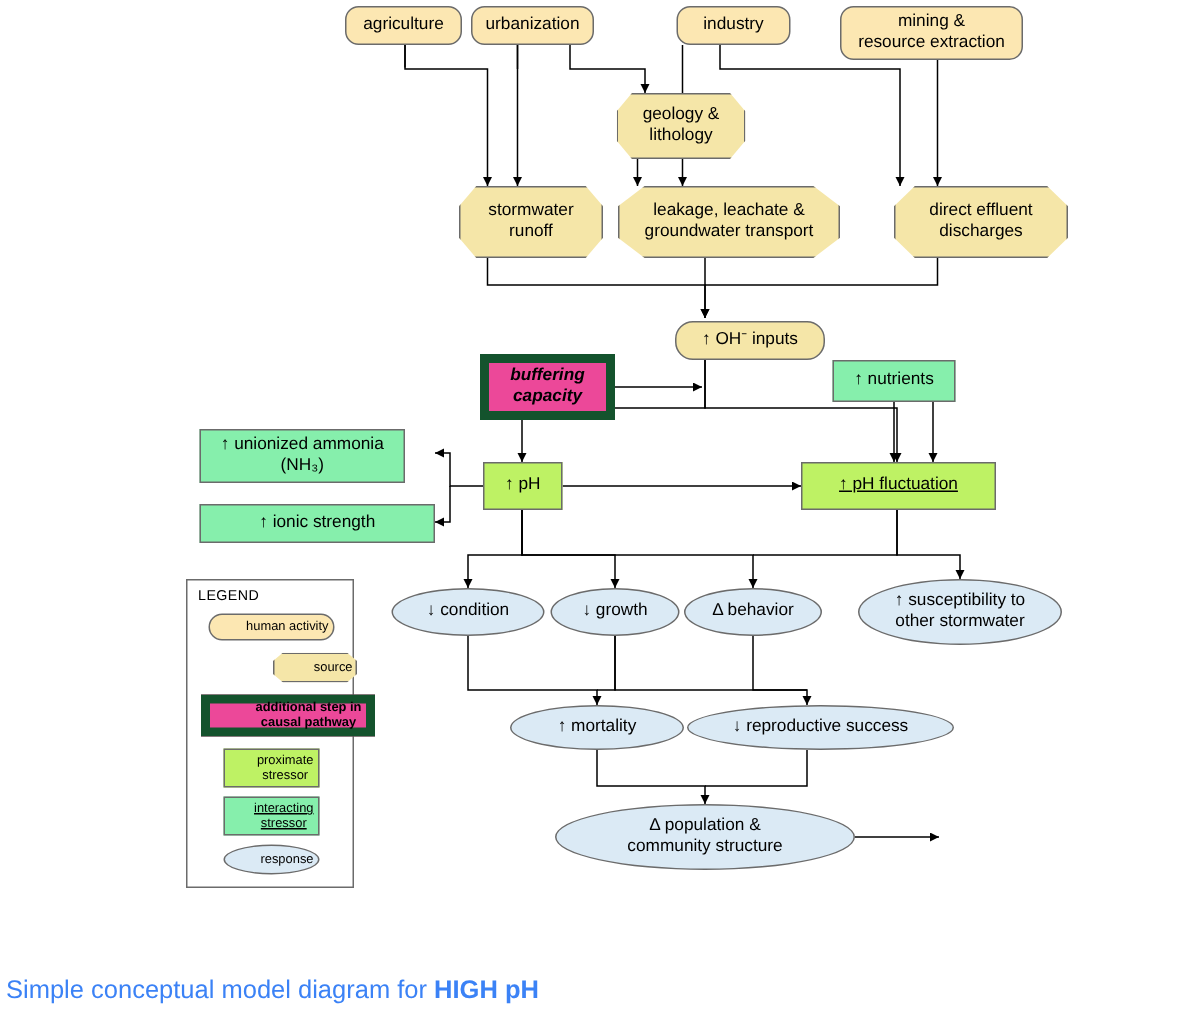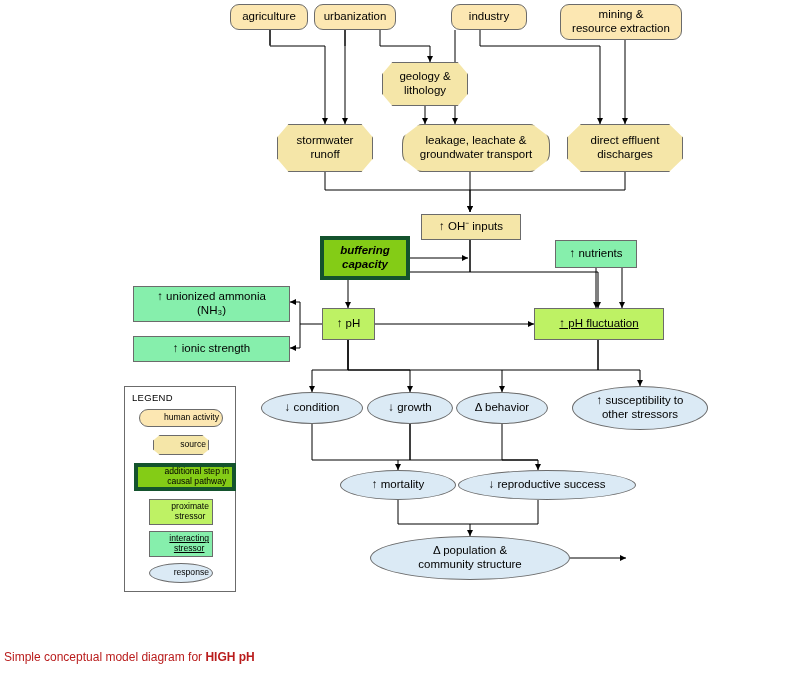--- a/index.html
+++ b/index.html
@@ -41,32 +41,33 @@
   .n-activity {
     background: #fce7b2;
     border: 1px solid #6b6b6b;
     border-radius: 9px;
   }
   
   .n-source {
     background: #f5e6a8;
     border: 1px solid #6b6b6b;
     border-radius: 10px;
+    margin-left: 29px;
   }
   .n-source.oct {
     border-radius: 0;
     clip-path: polygon(12% 0%, 88% 0%, 100% 28%, 100% 72%, 88% 100%, 12% 100%, 0% 72%, 0% 28%);
     border: none;
     background: #f5e6a8;
     box-shadow: 0 0 0 1px #6b6b6b inset;
   }
   
   .n-step {
-    background: #84cc16;
-    border: 4px solid #14532d;
+    background: #ec4899;
+    border: 6px solid #14532d;
     font-style: italic;
     font-weight: bold;
   }
   
   .n-proximate {
     background: #bef264;
     border: 1px solid #6b6b6b;
   }
   
   .n-interacting {
@@ -99,22 +100,22 @@
     display: flex;
     align-items: center;
     justify-content: flex-end;
     text-align: center;
     font-size: 8.6px;
     line-height: 1.15;
     padding: 1px 3px;
   }
   .caption {
     position: absolute;
-    font-size: 12px;
-    color: #b91c1c;
+    font-size: 17px;
+    color: #3b82f6;
   }
   .caption b { font-weight: bold; }
 </style>
 </head>
 <body>
 
 <div id="stage">
 
   <svg class="edges" viewBox="0 0 800 674">
     <defs>
@@ -198,43 +199,43 @@
 
   <div class="node n-source oct" style="left:382px; top:62px; width:86px; height:44px; white-space:pre-line;">
     <span>geology &amp;
 lithology</span>
   </div>
 
   <div class="node n-source oct" style="left:277px; top:124px; width:96px; height:48px; white-space:pre-line;">
     <span>stormwater
 runoff</span>
   </div>
-  <div class="node n-source oct" style="left:402px; top:124px; width:148px; height:48px; white-space:pre-line;border-radius:20px;">
+  <div class="node n-source oct" style="left:383px; top:124px; width:148px; height:48px; white-space:pre-line;">
     <span>leakage, leachate &amp;
 groundwater transport</span>
   </div>
   <div class="node n-source oct" style="left:567px; top:124px; width:116px; height:48px; white-space:pre-line;">
     <span>direct effluent
 discharges</span>
   </div>
 
-  <div class="node n-source" style="left:421px; top:214px; width:100px; height:26px; border-radius:0;">
+  <div class="node n-source" style="left:421px; top:214px; width:100px; height:26px; border-radius:12px;">
     <span>↑ OH⁻ inputs</span>
   </div>
 
   <div class="node n-step" style="left:320px; top:236px; width:90px; height:44px; white-space:pre-line;">
     <span>buffering
 capacity</span>
   </div>
 
   <div class="node n-interacting" style="left:555px; top:240px; width:82px; height:28px;">
     <span>↑ nutrients</span>
   </div>
 
-  <div class="node n-interacting" style="left:133px; top:286px; width:157px; height:36px; white-space:pre-line;">
+  <div class="node n-interacting" style="left:133px; top:286px; width:137px; height:36px; white-space:pre-line;">
     <span>↑ unionized ammonia
 (NH₃)</span>
   </div>
 
   <div class="node n-interacting" style="left:133px; top:336px; width:157px; height:26px;">
     <span>↑ ionic strength</span>
   </div>
 
   <div class="node n-proximate" style="left:322px; top:308px; width:53px; height:32px;">
     <span>↑ pH</span>
@@ -248,21 +249,21 @@
     <span>↓ condition</span>
   </div>
   <div class="node n-response" style="left:367px; top:392px; width:86px; height:32px;">
     <span>↓ growth</span>
   </div>
   <div class="node n-response" style="left:456px; top:392px; width:92px; height:32px;">
     <span>Δ behavior</span>
   </div>
   <div class="node n-response" style="left:572px; top:386px; width:136px; height:44px; white-space:pre-line;">
     <span>↑ susceptibility to
-other stressors</span>
+other stormwater</span>
   </div>
 
   <div class="node n-response" style="left:340px; top:470px; width:116px; height:30px;">
     <span>↑ mortality</span>
   </div>
   <div class="node n-response" style="left:458px; top:470px; width:178px; height:30px;">
     <span>↓ reproductive success</span>
   </div>
 
   <div class="node n-response" style="left:370px; top:536px; width:200px; height:44px; white-space:pre-line;">
@@ -274,21 +275,21 @@
     <div class="legend-title">LEGEND</div>
 
     <div class="legend-item n-activity" style="left:14px; top:22px; width:84px; height:18px; position:absolute;">
       <span>human activity</span>
     </div>
 
     <div class="legend-item n-source oct" style="left:28px; top:48px; width:56px; height:20px; position:absolute;">
       <span>source</span>
     </div>
 
-    <div class="legend-item n-step" style="left:9px; top:76px; width:102px; height:28px; position:absolute; white-space:pre-line; font-style:normal; font-weight:normal;">
+    <div class="legend-item n-step" style="left:9px; top:76px; width:116px; height:28px; position:absolute; white-space:pre-line; font-style:normal; font-weight:bold;">
       <span>additional step in
 causal pathway</span>
     </div>
 
     <div class="legend-item n-proximate" style="left:24px; top:112px; width:64px; height:26px; position:absolute; white-space:pre-line;">
       <span>proximate
 stressor</span>
     </div>
 
     <div class="legend-item n-interacting" style="left:24px; top:144px; width:64px; height:26px; position:absolute; white-space:pre-line;text-decoration:underline;">

